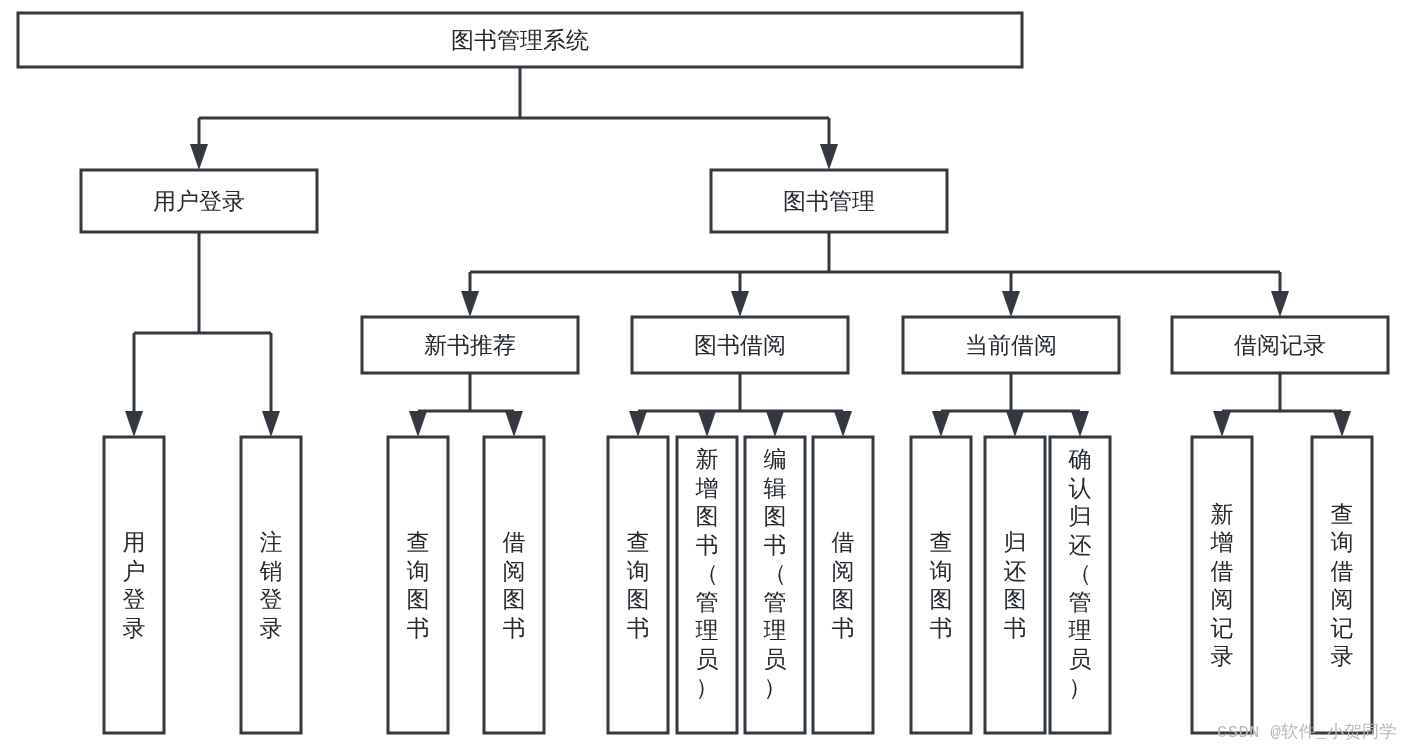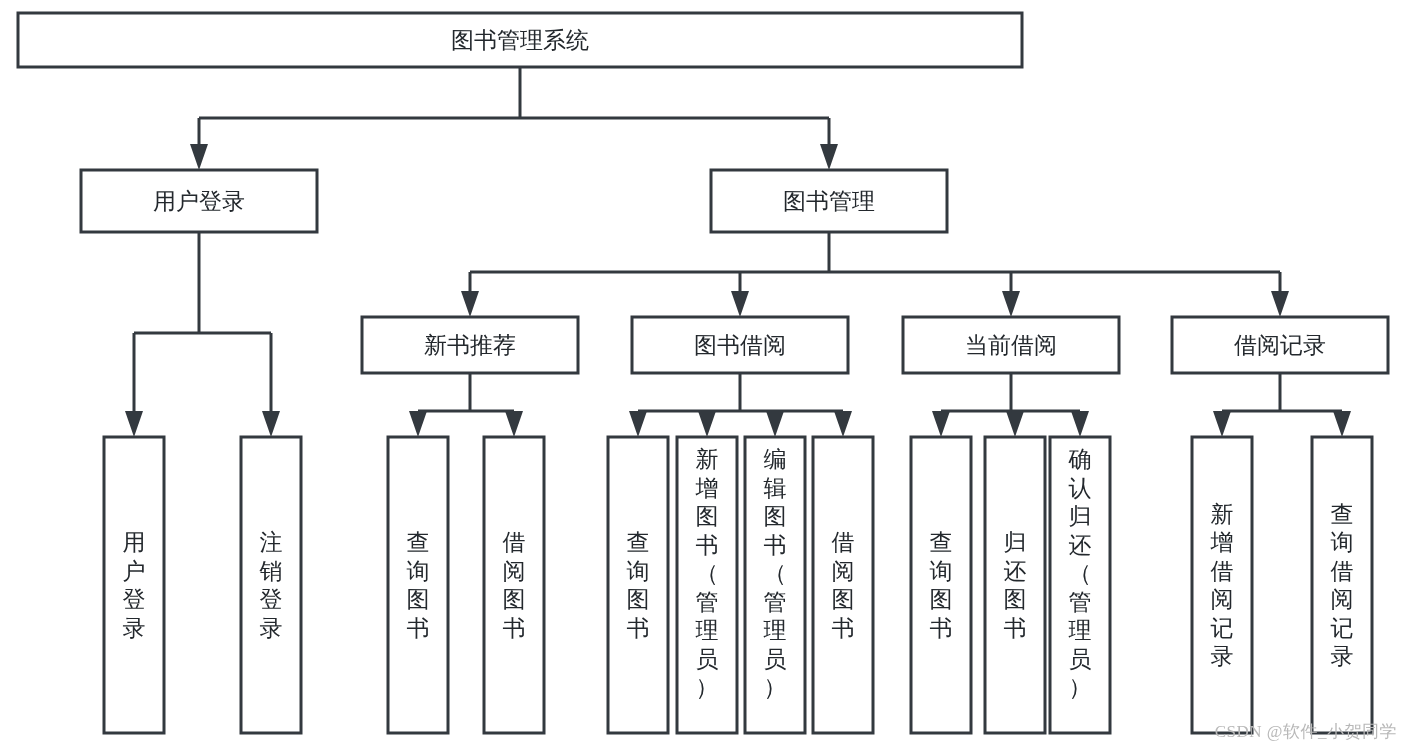--- a/index.html
+++ b/index.html
@@ -52,21 +52,21 @@
     stroke-linecap: butt;
   }
   .edge-arrow {
     fill: #33393f;
     stroke: none;
   }
   .watermark {
     position: absolute;
     right: 8px;
     bottom: 4px;
-    font-family: Liberation Serif, serif;
+    font-family: Liberation Mono, monospace;
     font-size: 17px;
     color: #b8b8b8;
     white-space: nowrap;
     letter-spacing: 0.5px;
   }
 </style>
 </head>
 <body>
 
 <div id="diagram-root">

